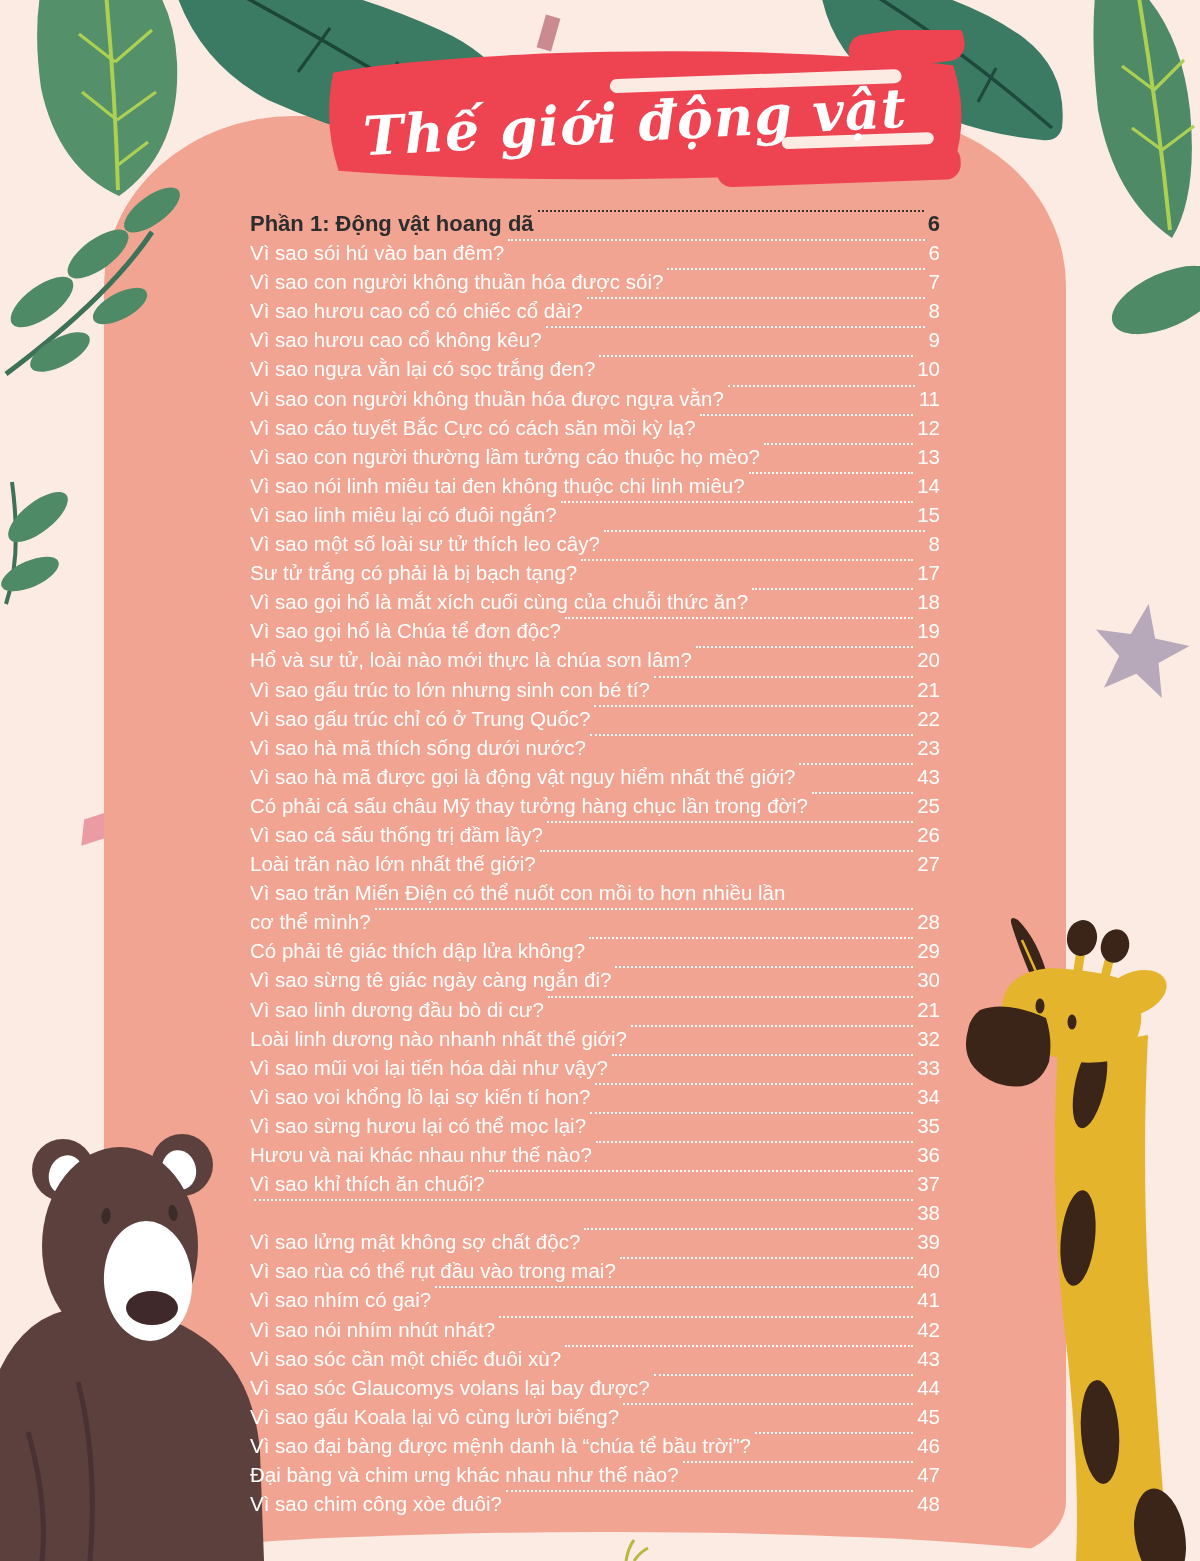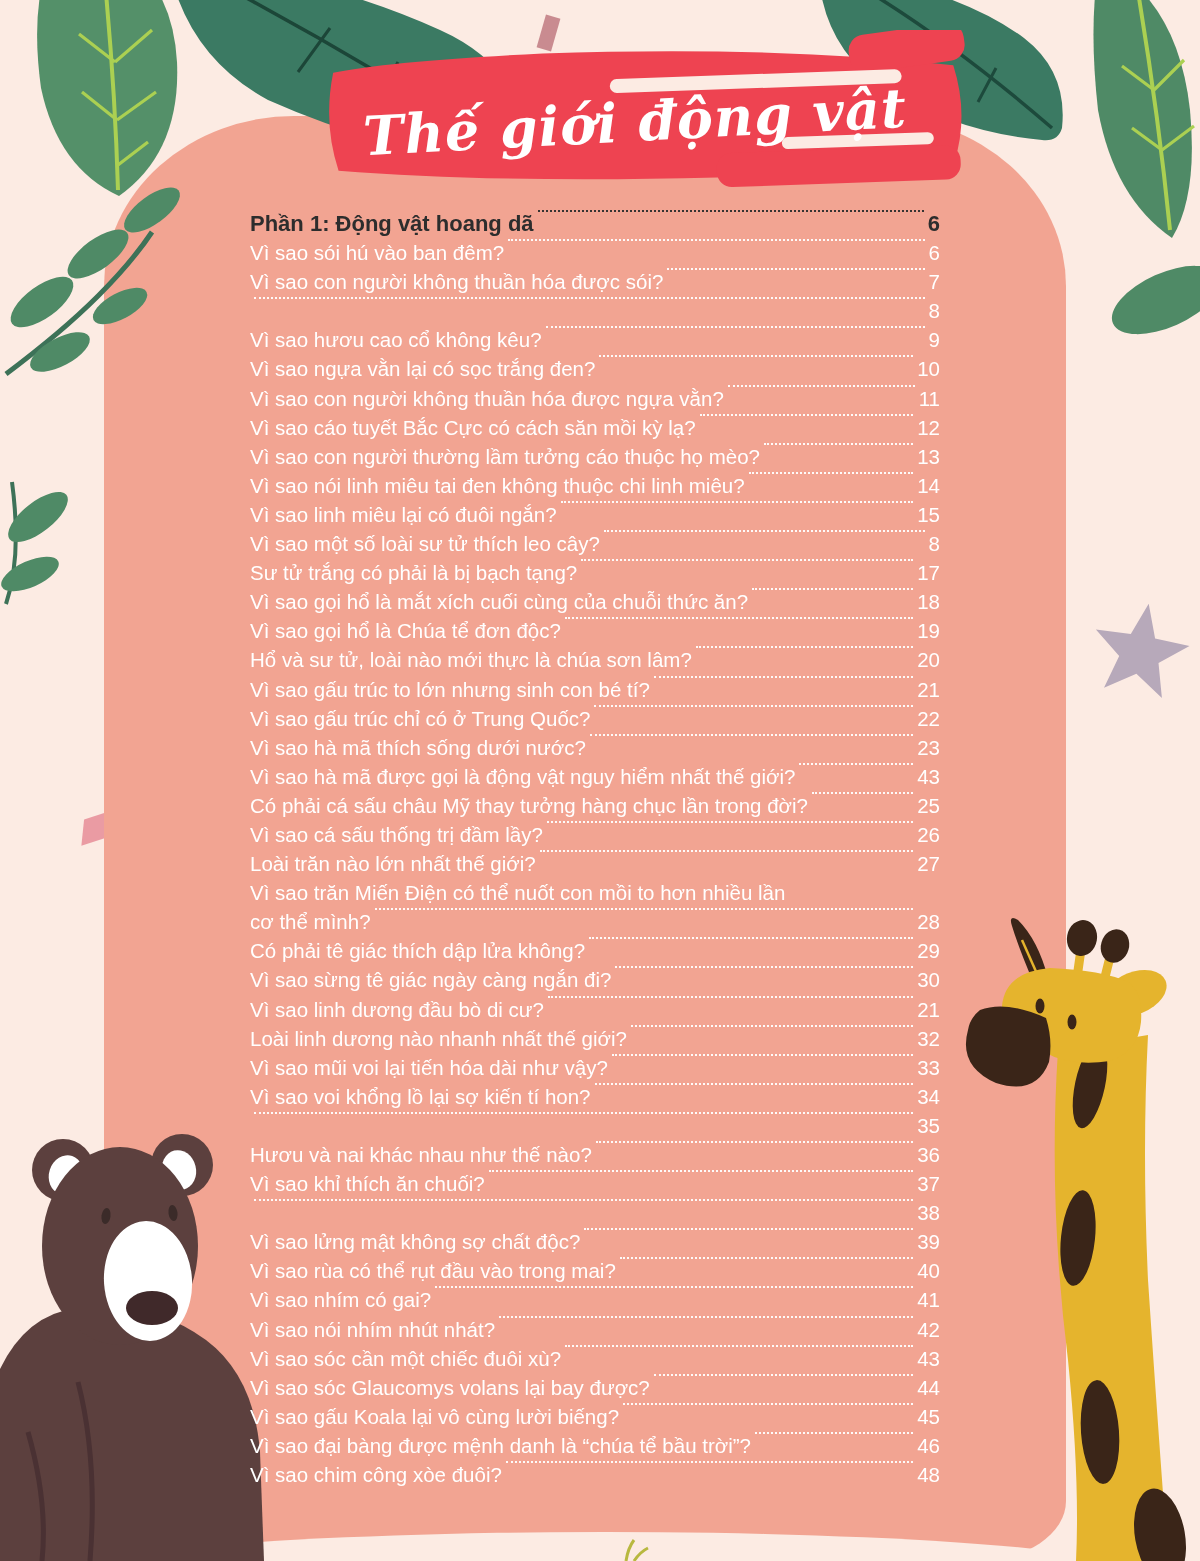--- a/index.html
+++ b/index.html
@@ -111,20 +111,21 @@
       <span class="lbl">Vì sao sói hú vào ban đêm?</span>
       <span class="leader"></span>
       <span class="pg">6</span>
     </div>
       <div class="toc-row">
       <span class="lbl">Vì sao con người không thuần hóa được sói?</span>
       <span class="leader"></span>
       <span class="pg">7</span>
     </div>
       <div class="toc-row">
+      <span class="lbl">Vì sao hươu cao cổ có chiếc cổ dài?</span>
       <span class="leader"></span>
       <span class="pg">8</span>
     </div>
       <div class="toc-row">
       <span class="lbl">Vì sao hươu cao cổ không kêu?</span>
       <span class="leader"></span>
       <span class="pg">9</span>
     </div>
       <div class="toc-row">
       <span class="lbl">Vì sao ngựa vằn lại có sọc trắng đen?</span>
@@ -249,20 +250,21 @@
       <span class="lbl">Vì sao mũi voi lại tiến hóa dài như vậy?</span>
       <span class="leader"></span>
       <span class="pg">33</span>
     </div>
       <div class="toc-row">
       <span class="lbl">Vì sao voi khổng lồ lại sợ kiến tí hon?</span>
       <span class="leader"></span>
       <span class="pg">34</span>
     </div>
       <div class="toc-row">
+      <span class="lbl">Vì sao sừng hươu lại có thể mọc lại?</span>
       <span class="leader"></span>
       <span class="pg">35</span>
     </div>
       <div class="toc-row">
       <span class="lbl">Hươu và nai khác nhau như thế nào?</span>
       <span class="leader"></span>
       <span class="pg">36</span>
     </div>
       <div class="toc-row">
       <span class="lbl">Vì sao khỉ thích ăn chuối?</span>
@@ -305,20 +307,25 @@
     </div>
       <div class="toc-row">
       <span class="lbl">Vì sao gấu Koala lại vô cùng lười biếng?</span>
       <span class="leader"></span>
       <span class="pg">45</span>
     </div>
       <div class="toc-row">
       <span class="lbl">Vì sao đại bàng được mệnh danh là “chúa tể bầu trời”?</span>
       <span class="leader"></span>
       <span class="pg">46</span>
+    </div>
+      <div class="toc-row">
+      <span class="lbl">Đại bàng và chim ưng khác nhau như thế nào?</span>
+      <span class="leader"></span>
+      <span class="pg">47</span>
     </div>
       <div class="toc-row">
       <span class="lbl">Vì sao chim công xòe đuôi?</span>
       <span class="leader"></span>
       <span class="pg">48</span>
     </div>
     </div>
 
   <svg id="bear" class="decor" width="310" height="431" viewBox="0 0 310 431">
     <circle cx="63" cy="40" r="31" fill="#5c403e"></circle>

